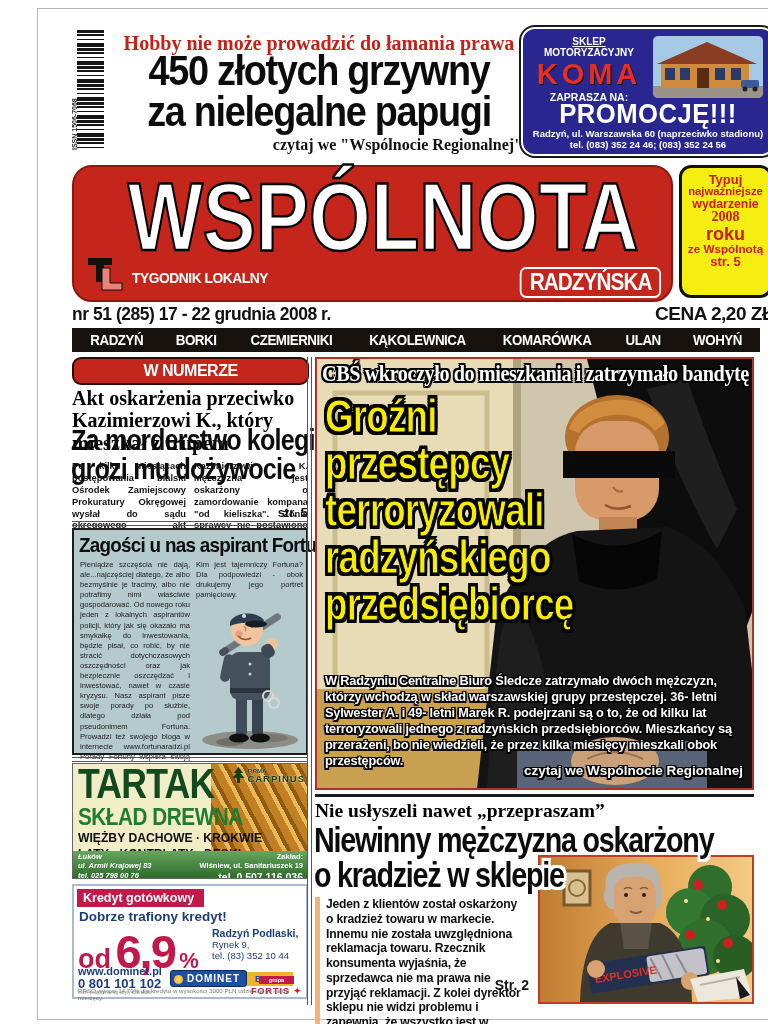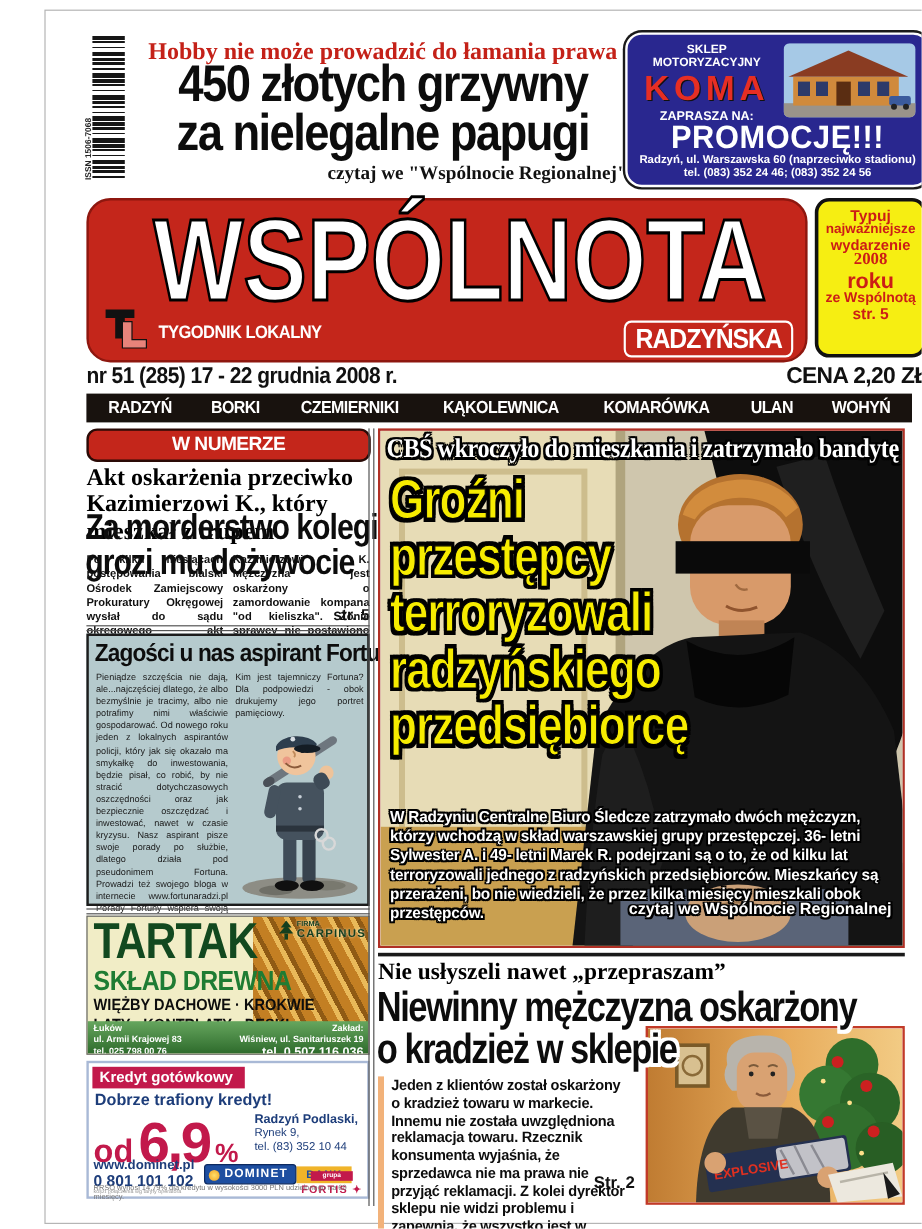--- a/index.html
+++ b/index.html
@@ -103,21 +103,21 @@
   #main-box{left:288px;top:357px;width:439px;height:433px;border:2px solid #b03025;box-sizing:border-box;overflow:hidden;}
   #main-kicker{left:5px;top:2px;width:470px;font-weight:700;font-size:22.5px;color:#fff;letter-spacing:-.5px;
     transform:scaleX(.9);transform-origin:left top;white-space:nowrap;
     text-shadow:-2px -2px 0 #000,2px -2px 0 #000,-2px 2px 0 #000,2px 2px 0 #000,-2px 0 0 #000,2px 0 0 #000,0 -2px 0 #000,0 2px 0 #000;}
   #main-headline{left:8px;top:34px;font-weight:900;font-size:46px;line-height:1.02;letter-spacing:-1px;
     color:#f6ec00;transform:scaleX(.8);transform-origin:left top;white-space:nowrap;-webkit-text-stroke:1px #000;
     text-shadow:-3px -3px 0 #000,3px -3px 0 #000,-3px 3px 0 #000,3px 3px 0 #000,-3px 0 0 #000,3px 0 0 #000,0 -3px 0 #000,0 3px 0 #000;}
   #main-lead{left:8px;top:314px;width:438px;font-weight:800;font-size:13.2px;line-height:1.22;color:#fff;
     letter-spacing:-.2px;transform:scaleX(.97);transform-origin:left top;
     text-shadow:-1.5px -1.5px 0 #000,1.5px -1.5px 0 #000,-1.5px 1.5px 0 #000,1.5px 1.5px 0 #000,-1.5px 0 0 #000,1.5px 0 0 #000,0 -1.5px 0 #000,0 1.5px 0 #000;}
-  #main-readmore{left:8px;top:391px;width:418px;text-align:right;font-weight:800;font-size:13.5px;color:#fff;
+  #main-readmore{left:8px;top:404px;width:418px;text-align:right;font-weight:800;font-size:13.5px;color:#fff;
     text-shadow:-1.5px -1.5px 0 #000,1.5px -1.5px 0 #000,-1.5px 1.5px 0 #000,1.5px 1.5px 0 #000,-1.5px 0 0 #000,1.5px 0 0 #000,0 -1.5px 0 #000,0 1.5px 0 #000;}
   #div3{left:288px;top:794px;width:439px;height:3px;background:#1a1a1a;}
   
   #shop-kicker{left:288px;top:800px;font-weight:700;font-size:19.5px;color:#000;}
   #shop-headline{left:287px;top:822px;font-weight:900;font-size:35px;line-height:1.0;letter-spacing:-1.5px;
     color:#0c0c0c;transform:scaleX(.82);transform-origin:left top;white-space:nowrap;z-index:3;
     text-shadow:-3px -3px 0 #fff,3px -3px 0 #fff,-3px 3px 0 #fff,3px 3px 0 #fff,-3px 0 0 #fff,3px 0 0 #fff,0 -3px 0 #fff,0 3px 0 #fff;}
   #shop-photo{left:511px;top:855px;width:216px;height:149px;border:2px solid #c23a28;box-sizing:border-box;z-index:1;}
   #shop-body-wrap{left:288px;top:897px;width:216px;display:flex;z-index:2;}
   #shop-accent{width:5px;background:#f2b27a;margin-right:6px;}
@@ -137,21 +137,21 @@
 
   <div class="abs serif" id="top-kicker">Hobby nie może prowadzić do łamania prawa</div>
   <div class="abs" id="top-headline">
     <div>450 złotych grzywny</div>
     <div>za nielegalne papugi</div>
   </div>
   <div class="abs serif" id="top-readmore">czytaj we "Wspólnocie Regionalnej"</div>
 
   <div class="abs" id="koma">
     <div class="abs" style="left:6px;top:7px;width:120px;">
-      <div class="koma-line" style="font-size:10px;">SKLEP</div>
+      <div class="koma-line" style="font-size:10px;text-decoration:underline;">SKLEP</div>
       <div class="koma-line" style="font-size:10px;">MOTORYZACYJNY</div>
       <div class="koma-line" id="koma-brand">KOMA</div>
       <div class="koma-line" style="font-size:10.5px;">ZAPRASZA NA:</div>
     </div>
     <svg class="abs" style="left:130px;top:7px;border-radius:5px;" width="110" height="62" viewBox="0 0 110 62">
       <rect width="110" height="62" fill="#a6c9e6"></rect>
       <rect y="50" width="110" height="12" fill="#9a938a"></rect>
       <polygon points="4,28 54,6 104,28" fill="#8a3c22"></polygon>
       <rect x="8" y="28" width="88" height="24" fill="#d08a3c"></rect>
       <rect x="12" y="32" width="10" height="12" fill="#2c3a6a"></rect>
@@ -266,21 +266,21 @@
       <div>
         <div style="font-size:6px;">FIRMA</div>
         <div style="font-size:9.5px;letter-spacing:1px;">CARPINUS</div>
       </div>
     </div>
     <div class="abs" id="tartak-title">TARTAK</div>
     <div class="abs" id="tartak-sub">SKŁAD DREWNA</div>
     <div class="abs" id="tartak-l1">WIĘŻBY DACHOWE · KROKWIE</div>
     <div class="abs" id="tartak-l2">ŁATY  ·  KONTRŁATY  ·  DESKI</div>
     <div class="abs" id="tartak-bar">
-      <div class="abs tartak-contact" style="left:5px;top:1px;">
+      <div class="abs tartak-contact" style="left:5px;top:1px;font-style:italic;">
         <div>Łuków</div>
         <div>ul. Armii Krajowej 83</div>
         <div>tel. 025 798 00 76</div>
       </div>
       <div class="abs tartak-contact" style="right:4px;top:1px;text-align:right;">
         <div style="font-weight:800;">Zakład:</div>
         <div>Wiśniew, ul. Sanitariuszek 19</div>
         <div style="font-size:10.5px;font-weight:800;">tel. 0 507 116 036</div>
       </div>
     </div>

